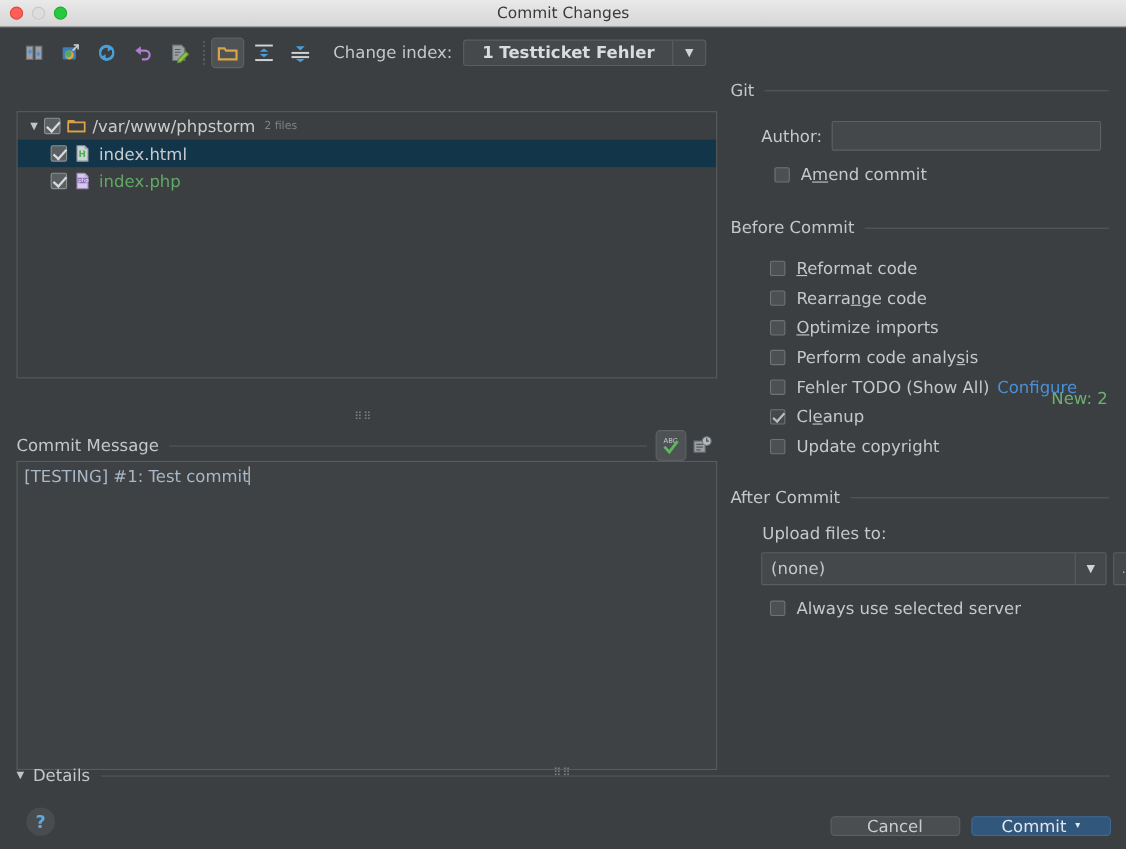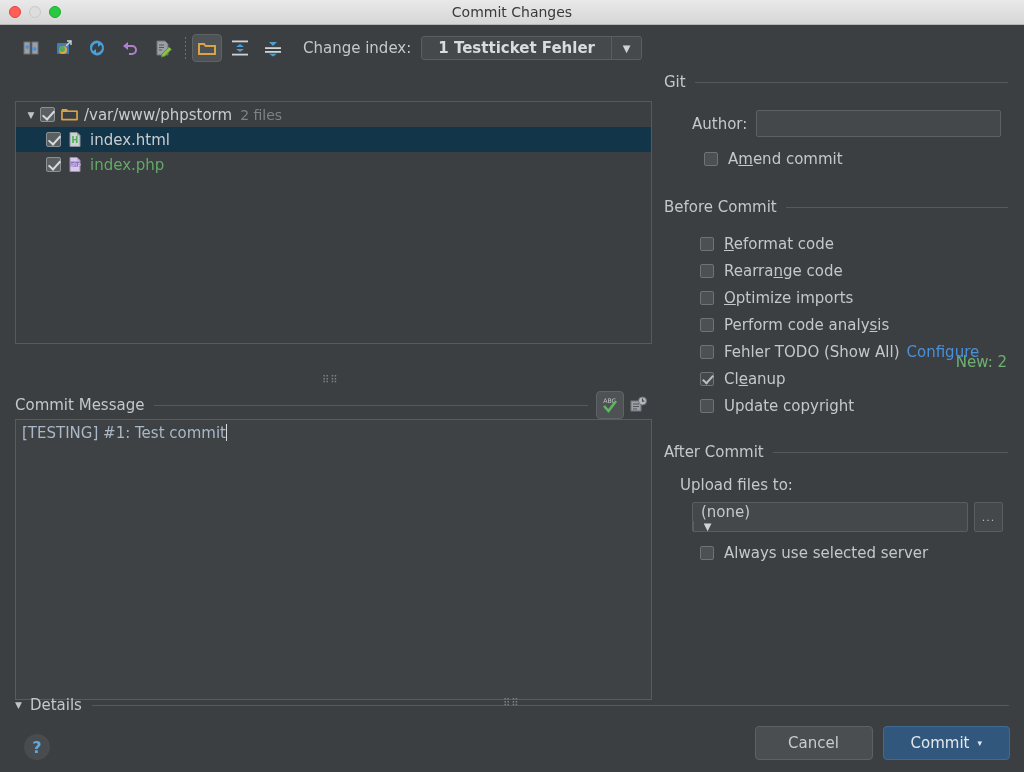--- a/index.html
+++ b/index.html
@@ -131,21 +131,21 @@
     left: 4px; top: 0px;
     width: 5px; height: 10px;
     border: solid #d8dcdf;
     border-width: 0 2px 2px 0;
     transform: rotate(42deg);
   }
   .indent { width: 24px; flex: 0 0 24px; }
   .ficon { width: 17px; height: 17px; margin-right: 6px; flex: 0 0 17px; }
   .fname { color: #c8cccf; }
   .fname.green { color: #62a866; }
-  .fcount { color: #7d8285; margin-left: 8px; font-size: 14px; }
+  .fcount { color: #7d8285; margin-left: 8px; font-size: 10px; }
 
   
   .newcount {
     position: absolute; right: 17px; top: 328px;
     font-size: 15px; color: #6faf72;
   }
   .grip {
     position: absolute;
     color: #7c8184; font-size: 10px; letter-spacing: 1px;
     line-height: 1;
@@ -276,21 +276,21 @@
     border-radius: 50%;
     background: #484c4e;
     display: flex; align-items: center; justify-content: center;
     color: #5fa8dc; font-size: 16px; font-weight: bold;
   }
   .btnrow {
     position: absolute; right: 14px; bottom: 12px;
     display: flex; align-items: center; gap: 10px;
   }
   .btn {
-    height: 34px;
+    height: 18px;
     min-width: 118px;
     border-radius: 4px;
     display: flex; align-items: center; justify-content: center;
     font-size: 15px;
     padding: 0 27px;
   }
   .btn.cancel {
     background: #4a4e50;
     border: 1px solid #5d6163;
     color: #c8cccf;
@@ -516,24 +516,24 @@
       <div class="chk-row" style="position:absolute; left:36px; top:367px;">
         <span class="chk"></span>
         <span>Update copyright</span>
       </div>
 
       <div class="grp" style="position:absolute; left:0; top:418px; width:360px;">
         <span>After Commit</span>
         <span class="rule"></span>
       </div>
 
-      <div class="lbl" style="position:absolute; left:16px; top:451px;">Upload files to:</div>
+      <div class="lbl" style="position:absolute; left:29px; top:451px;">Upload files to:</div>
 
       <div style="position:absolute; left:28px; top:477px; display:flex; align-items:center;">
-        <div class="combo2" style="width:276px;flex-direction:column;">
+        <div class="combo2" style="width:314px;">
           <span class="v">(none)</span>
           <span class="a">▼</span>
         </div>
         <div class="ellipsis-btn">...</div>
       </div>
 
       <div class="chk-row" style="position:absolute; left:36px; top:514px;">
         <span class="chk"></span>
         <span>Always use selected server</span>
       </div>

